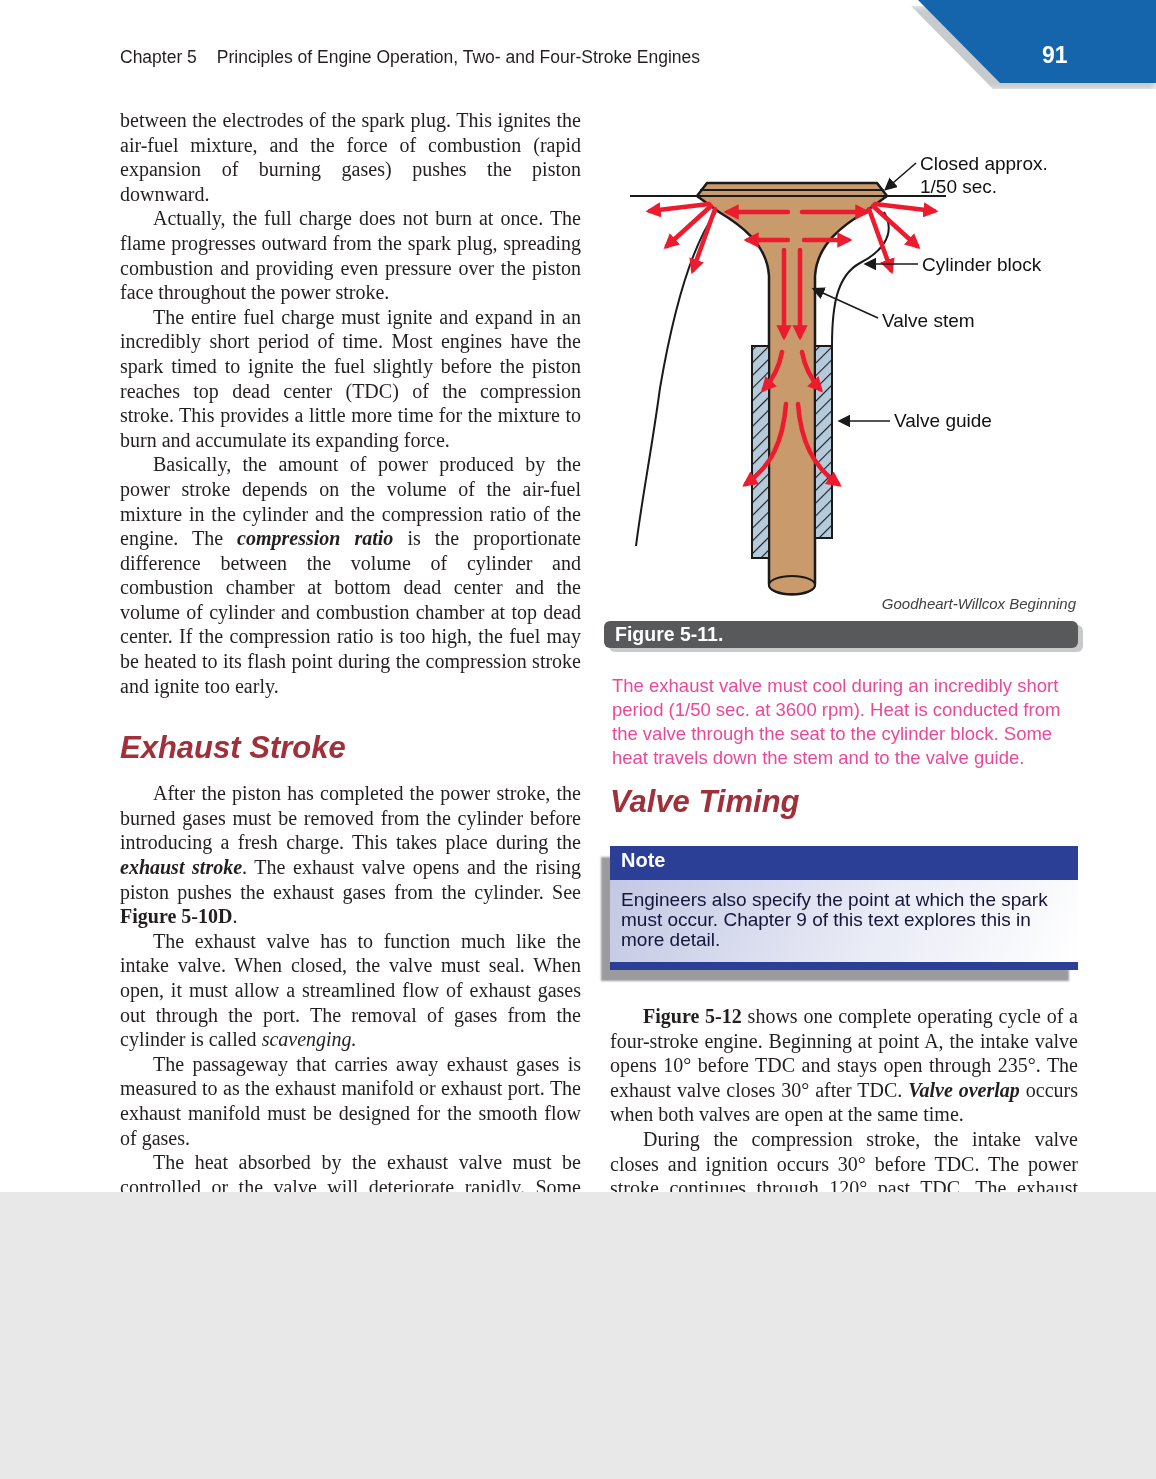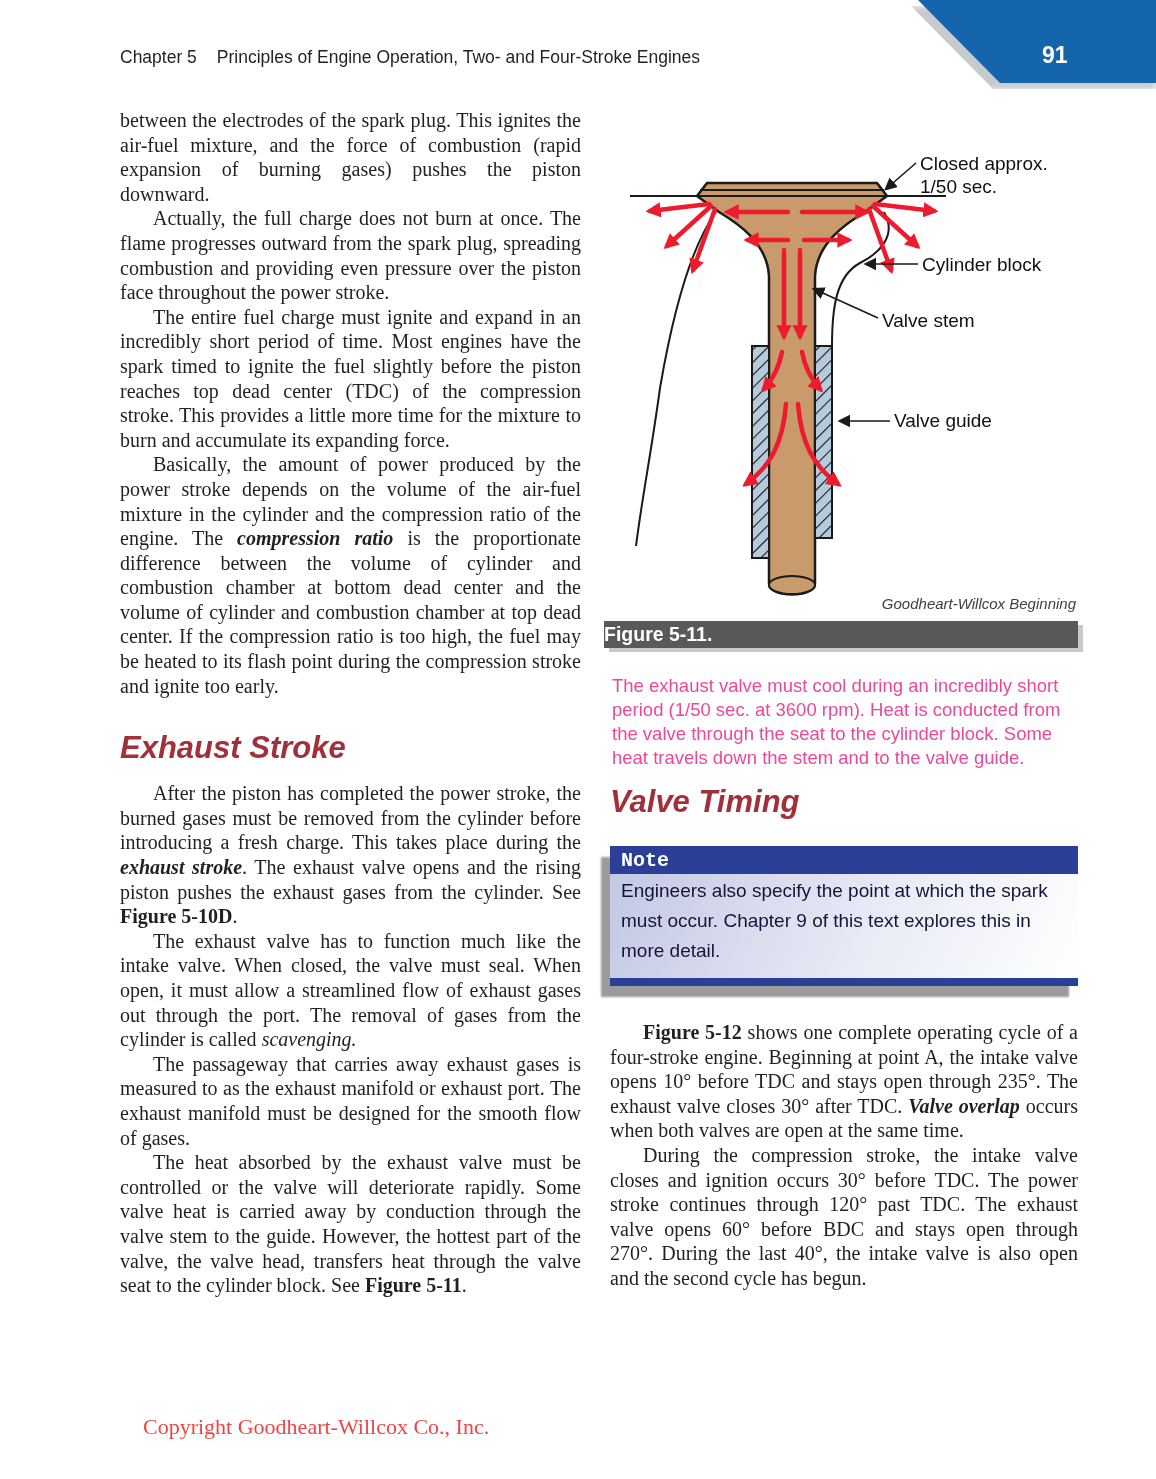--- a/index.html
+++ b/index.html
@@ -1,16 +1,16 @@
 <!DOCTYPE html>
 <html><head>
 <meta charset="utf-8">
 <style>
   html,body{margin:0;padding:0;background:#e8e8e8;}
-  .page{position:relative;width:1156px;height:1479px;background:#ffffff;overflow:hidden;
+  .page{position:relative;width:1156px;height:1192px;background:#ffffff;overflow:hidden;
         font-family:"Liberation Serif","DejaVu Serif",serif;color:#231F20;}
   
   .header-line{position:absolute;left:120px;top:47px;font-family:"Liberation Sans","DejaVu Sans",sans-serif;
                font-size:17.5px;color:#231F20;white-space:nowrap;}
   .chapter-label{margin-right:20px;}
   .corner-shadow{position:absolute;left:893px;top:6px;width:263px;height:84px;background:#9aa0a6;opacity:.55;
                  filter:blur(3px);clip-path:polygon(18px 0,263px 0,263px 83px,100px 83px);}
   .corner{position:absolute;left:900px;top:0;width:256px;height:83px;background:#1565AD;
           clip-path:polygon(18px 0,256px 0,256px 83px,100px 83px);}
   .page-num{position:absolute;left:142px;top:42px;color:#fff;font-family:"Liberation Sans","DejaVu Sans",sans-serif;
@@ -26,30 +26,30 @@
          font-style:italic;font-weight:bold;color:#A1303A;}
   
   .figure-block{position:relative;height:604px;}
   .fig-svg{position:absolute;left:0;top:0;}
   .fig-label{position:absolute;font-family:"Liberation Sans","DejaVu Sans",sans-serif;font-size:19px;
              color:#111111;white-space:nowrap;line-height:23px;}
   .fig-credit{position:absolute;right:2px;top:447px;font-family:"Liberation Sans","DejaVu Sans",sans-serif;
               font-style:italic;font-size:15px;color:#404042;}
   .fig-bar{position:absolute;left:-6px;right:0;top:473px;height:27px;background:#58595B;
            box-shadow:5px 4px 0 #c9c9cb;color:#ffffff;font-family:"Liberation Sans","DejaVu Sans",sans-serif;
-           font-weight:bold;font-size:19.5px;line-height:27px;box-sizing:border-box;}
+           font-weight:bold;font-size:19.5px;line-height:27px;padding-left:11px;box-sizing:border-box;border-radius:6px;}
   .fig-caption{position:absolute;left:2px;top:507px;width:466px;font-family:"Liberation Sans","DejaVu Sans",sans-serif;
                font-size:18.5px;line-height:24px;color:#ec4899;}
   
   .note-box{position:relative;margin:26px 0 34px 0;box-shadow:-9px 11px 2px #9b9b9e;}
-  .note-head{background:#2B3F97;color:#ffffff;font-family:Liberation Mono, monospace;
-             font-weight:bold;font-size:20px;padding:3px 0 2px 11px;}
+  .note-head{background:#2B3F97;color:#ffffff;font-family:Liberation Sans, sans-serif;
+             font-weight:bold;font-size:20px;padding:3px 0 8px 11px;}
   .note-body{background:linear-gradient(115deg,#c3c8e4 0%,#e8eaf5 55%,#ffffff 100%);
-             font-family:"Liberation Sans","DejaVu Sans",sans-serif;font-size:19px;line-height:30px;
-             color:#15153a;padding:2px 16px 12px 11px;}
+             font-family:"Liberation Sans","DejaVu Sans",sans-serif;font-size:19px;line-height:20px;
+             color:#15153a;padding:10px 16px 12px 11px;}
   .note-foot{height:8px;background:#2B3F97;}
   
   .footer{position:absolute;left:120px;top:1414px;font-size:22px;color:#ef4444;margin-left:23px;}
 </style>
 </head>
 <body>
 
 <div class="page">
 
   <div class="header-line">

